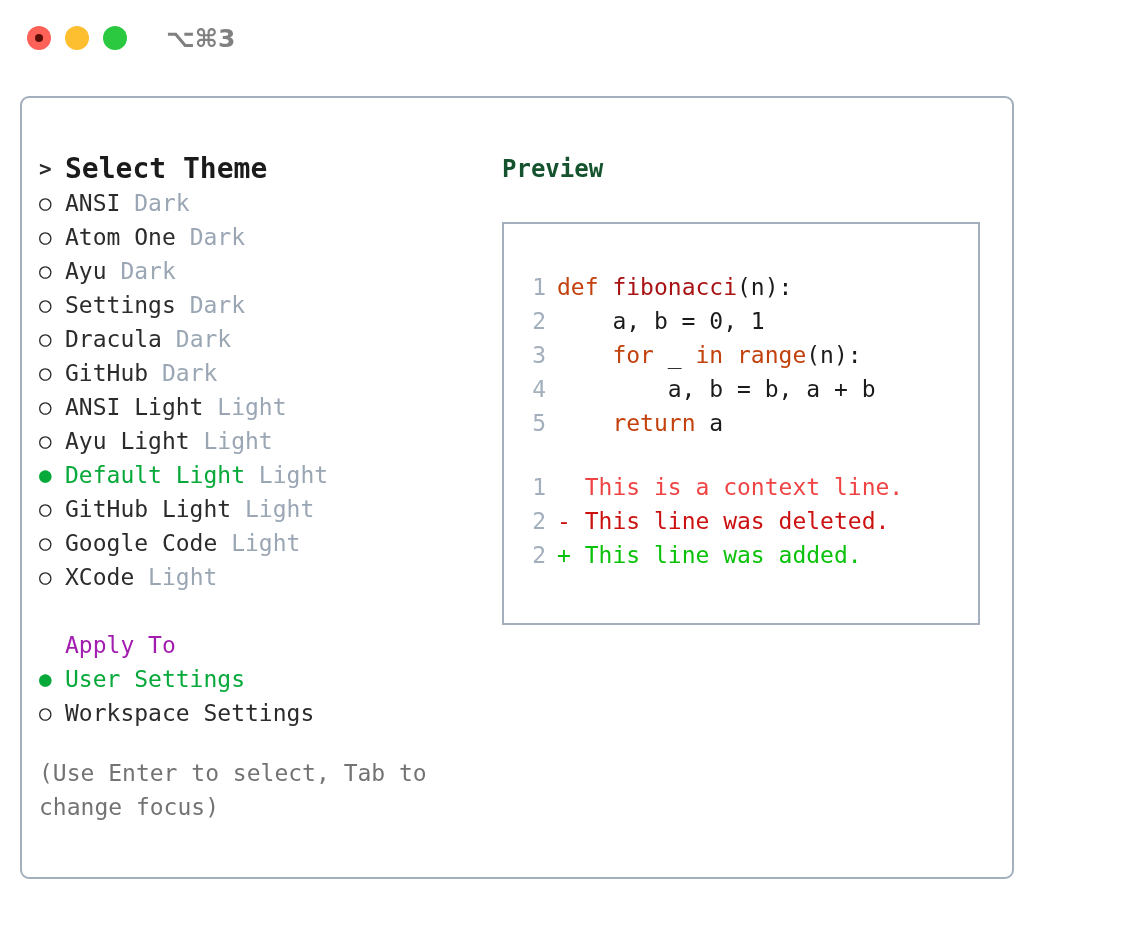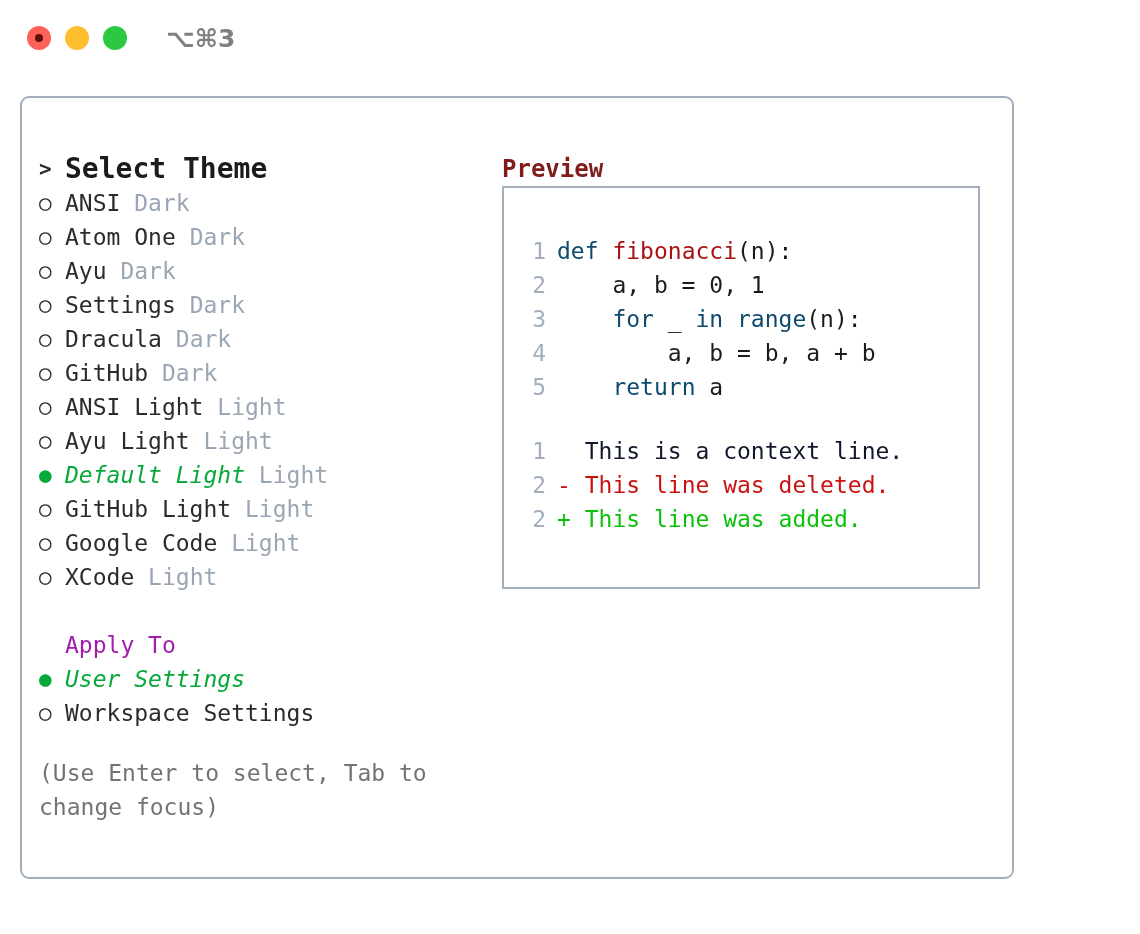--- a/index.html
+++ b/index.html
@@ -105,21 +105,21 @@
     color: #2b2b2b;
     font-size: 21px;
     line-height: 34px;
   }
   .marker.blank { color: transparent; }
 
   .opt-label { color: #2b2b2b; }
   .opt-tag   { color: #9aa6b4; }
 
   .row.selected .marker   { color: #06a93a; }
-  .row.selected .opt-label{ color: #06a93a; font-style: italic; }
+  .row.selected .opt-label{ color: #06a93a; }
   .spacer-24 { height: 26px; }
   .spacer-34 { height: 34px; }
 
   .section-title {
     color: #a21caf;
     font-size: 23px;
   }
 
   .hint {
     color: #737373;
@@ -131,21 +131,22 @@
 
   
   #right-col {
     flex: 1;
     padding: 54px 0 0 2px;
   }
 
   #preview-title {
     font-size: 24px;
     font-weight: bold;
-    color: #7f1d1d;
+    color: #14532d;
+    margin-bottom: 36px;
     line-height: 34px;
   }
 
   #preview-box {
     width: 478px;
     height: 403px;
     border: 2px solid #a3afbd;
     background: #ffffff;
     padding: 46px 0 0 0;
   }
@@ -160,27 +161,27 @@
   }
   .lno {
     width: 28px;
     flex: 0 0 28px;
     text-align: right;
     color: #a3afbd;
     margin-right: 11px;
   }
   .code-text { color: #1b1b1b; }
 
-  .kw  { color: #0c4a6e; }
+  .kw  { color: #c2410c; }
   .fn  { color: #a91212; }
   .pl  { color: #1b1b1b; }
 
   .gap { height: 30px; }
 
-  .diff-ctx { color: #0f172a; }
+  .diff-ctx { color: #ef4444; }
   .diff-del { color: #cc1111; }
   .diff-add { color: #0ac20a; }
 </style>
 </head>
 <body>
 
 <div id="screen">
 
   <div id="titlebar">
     <div class="traffic">

